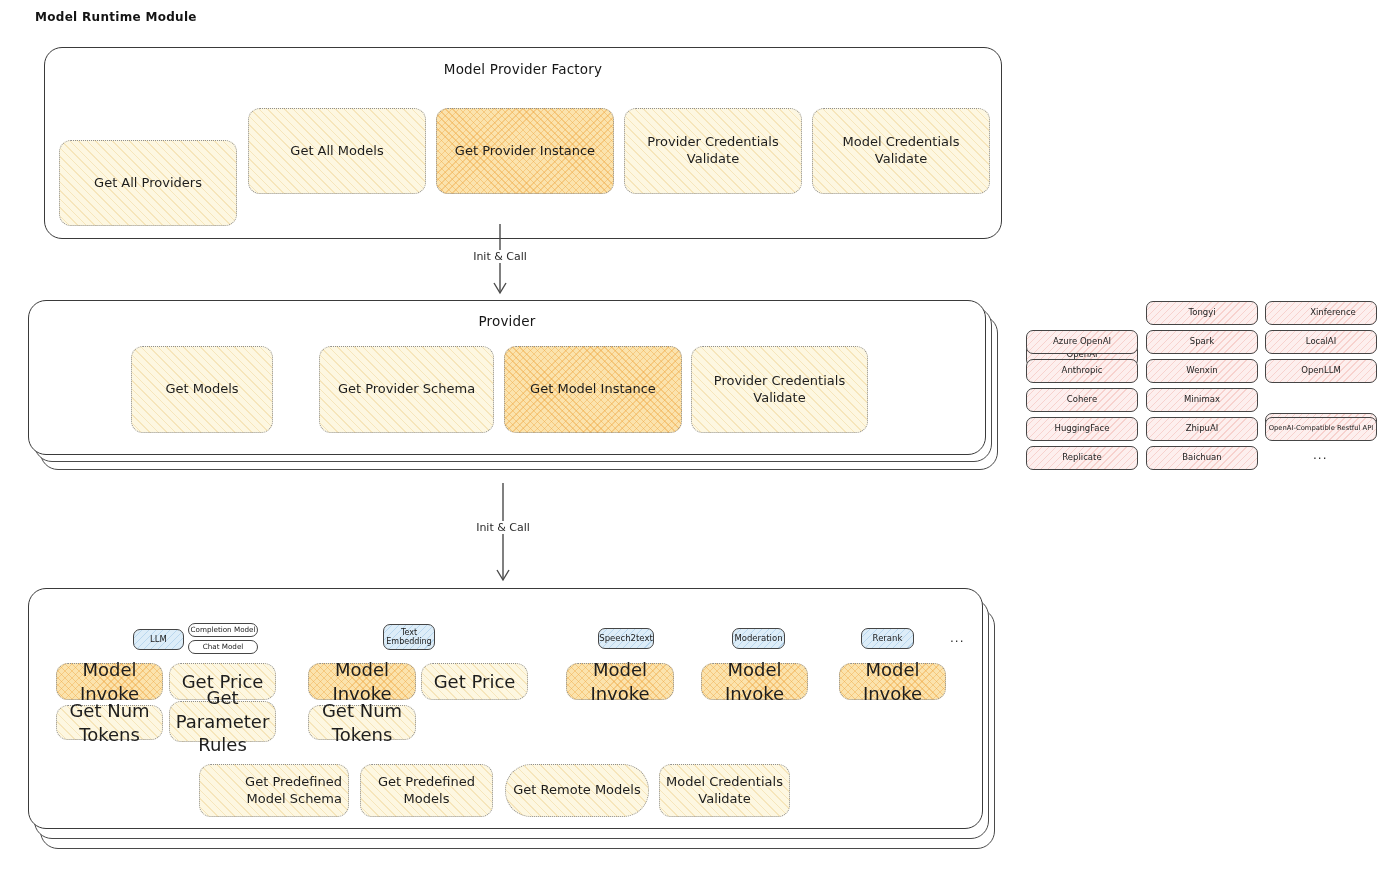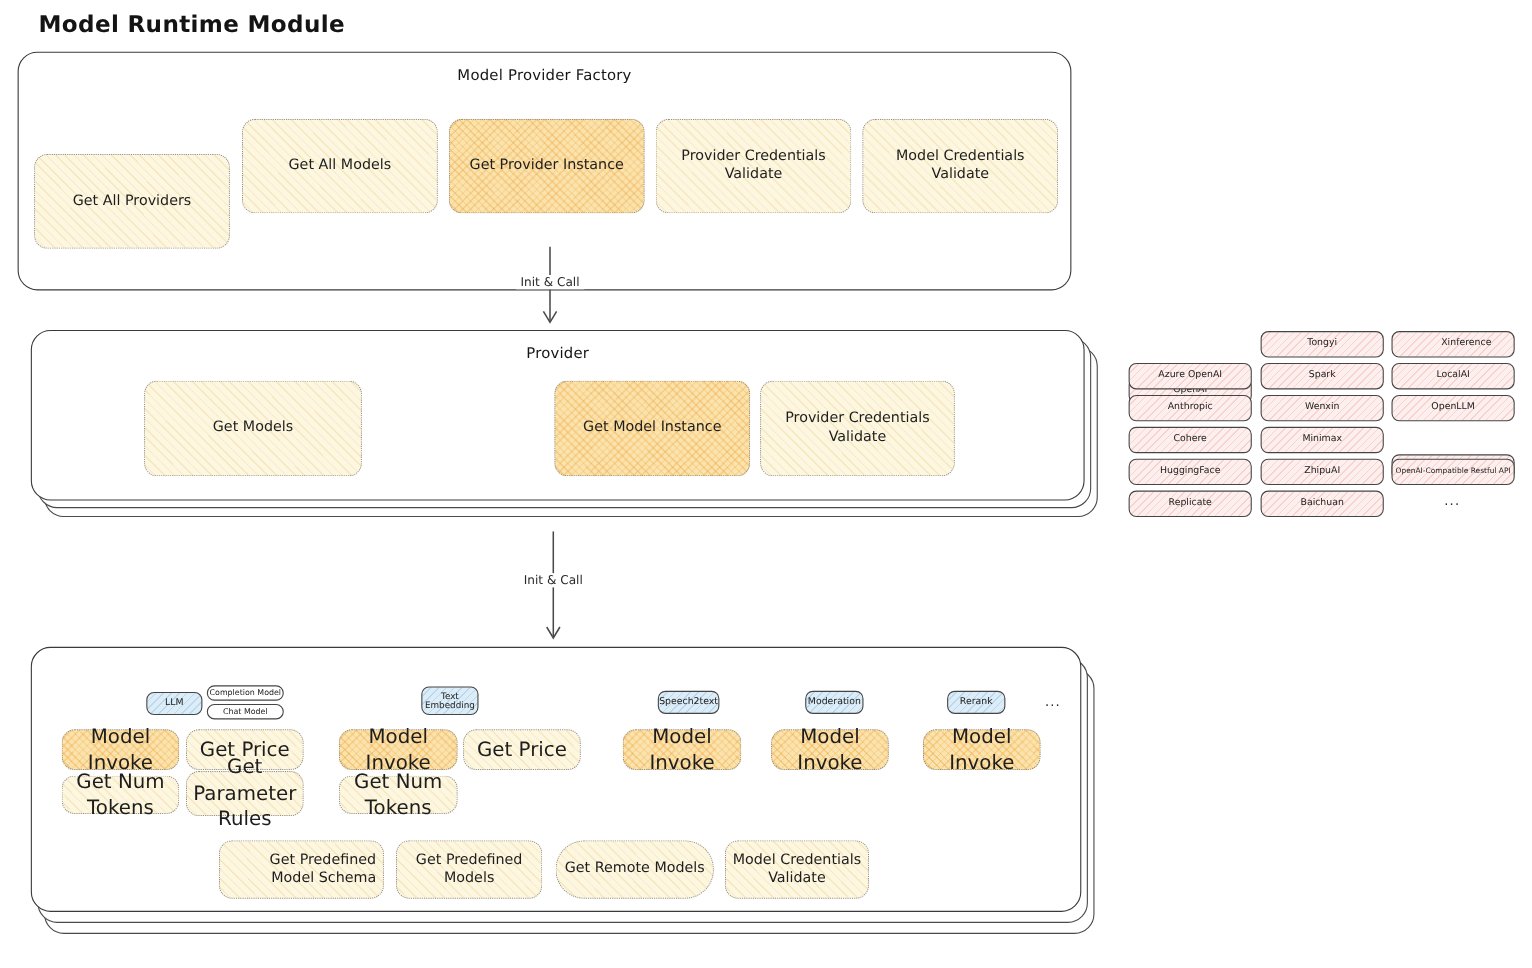--- a/index.html
+++ b/index.html
@@ -1,19 +1,19 @@
 <!DOCTYPE html>
 <html><head>
 <meta charset="utf-8">
 <style>
   html,body{margin:0;padding:0;background:#fff;}
   #canvas{position:relative;width:1393px;height:880px;background:#fff;overflow:hidden;
           font-family:"DejaVu Sans",sans-serif;color:#1d1d1d;}
 
-  .page-title{position:absolute;font-size:21px;font-weight:700;letter-spacing:.3px;color:#141414;}
+  .page-title{position:absolute;font-size:12px;font-weight:700;letter-spacing:.3px;color:#141414;}
 
   .panel{position:absolute;background:#fff;border:1.5px solid #3a3a3a;border-radius:18px;box-sizing:border-box;}
   .ghost{background:#fff;border:1.3px solid #4a4a4a;}
   .panel-title{position:absolute;left:0;right:0;text-align:center;font-size:13.5px;color:#161616;letter-spacing:.2px;}
 
   .btn{position:absolute;display:flex;align-items:center;justify-content:center;text-align:center;
        border:1.6px dotted #8f8f8f;border-radius:12px;box-sizing:border-box;
        font-size:13px;line-height:1.3;padding:2px 6px;color:#1d1d1d;}
   .btn.small{font-size:18px;}
   .fill-yellow{background-color:#fdf7e1;
@@ -38,40 +38,41 @@
                font-size:11px;color:#2a2a2a;white-space:nowrap;}
   .ellipsis{position:absolute;font-size:12px;color:#2a2a2a;letter-spacing:1px;}
 </style>
 </head>
 <body>
 
 <div id="canvas">
 
   <div class="page-title" style="left:35px;top:10px;">Model Runtime Module</div>
 
-  <div class="panel" style="left:16px;top:47px;width:958px;height:217px;padding-left:24px;">
+  <div class="panel" style="left:44px;top:47px;width:958px;height:192px;padding-left:24px;">
     <div class="panel-title" style="top:13px;">Model Provider Factory</div>
     <div class="btn fill-yellow" style="left:14px;top:60px;width:178px;height:86px;margin-top:32px;">Get All Providers</div>
     <div class="btn fill-yellow" style="left:203px;top:60px;width:178px;height:86px;">Get All Models</div>
     <div class="btn fill-orange" style="left:391px;top:60px;width:178px;height:86px;">Get Provider Instance</div>
     <div class="btn fill-yellow" style="left:579px;top:60px;width:178px;height:86px;">Provider Credentials Validate</div>
     <div class="btn fill-yellow" style="left:767px;top:60px;width:178px;height:86px;">Model Credentials Validate</div>
   </div>
 
   <svg class="arrow" style="left:492px;top:224px;" width="16" height="72">
     <line x1="8" y1="0" x2="8" y2="68" stroke="#4a4a4a" stroke-width="1.4"></line>
     <path d="M2,59 L8,69 L14,59" fill="none" stroke="#4a4a4a" stroke-width="1.4"></path>
   </svg>
   <div class="arrow-label" style="left:500px;top:250px;">Init &amp; Call</div>
 
   <div class="panel ghost" style="left:40px;top:315px;width:958px;height:155px;"></div>
   <div class="panel ghost" style="left:34px;top:307px;width:958px;height:155px;"></div>
   <div class="panel" style="left:28px;top:300px;width:958px;height:155px;">
     <div class="panel-title" style="top:12px;">Provider</div>
-    <div class="btn fill-yellow" style="left:102px;top:45px;width:198px;height:87px;">Get Models</div>
+    <div class="btn fill-yellow" style="left:102px;top:45px;width:142px;height:87px;">Get Models</div>
+    <div class="btn fill-yellow" style="left:290px;top:45px;width:175px;height:87px;">Get Provider Schema</div>
     <div class="btn fill-orange" style="left:475px;top:45px;width:178px;height:87px;">Get Model Instance</div>
     <div class="btn fill-yellow" style="left:662px;top:45px;width:177px;height:87px;">Provider Credentials Validate</div>
   </div>
 
   <div class="chip fill-pink nowrap" style="left:1026px;top:311px;width:112px;height:24px;margin-top:32px;">OpenAI</div>
   <div class="chip fill-pink nowrap" style="left:1026px;top:330px;width:112px;height:24px;">Azure OpenAI</div>
   <div class="chip fill-pink nowrap" style="left:1026px;top:359px;width:112px;height:24px;">Anthropic</div>
   <div class="chip fill-pink nowrap" style="left:1026px;top:388px;width:112px;height:24px;">Cohere</div>
   <div class="chip fill-pink nowrap" style="left:1026px;top:417px;width:112px;height:24px;">HuggingFace</div>
   <div class="chip fill-pink nowrap" style="left:1026px;top:446px;width:112px;height:24px;">Replicate</div>

